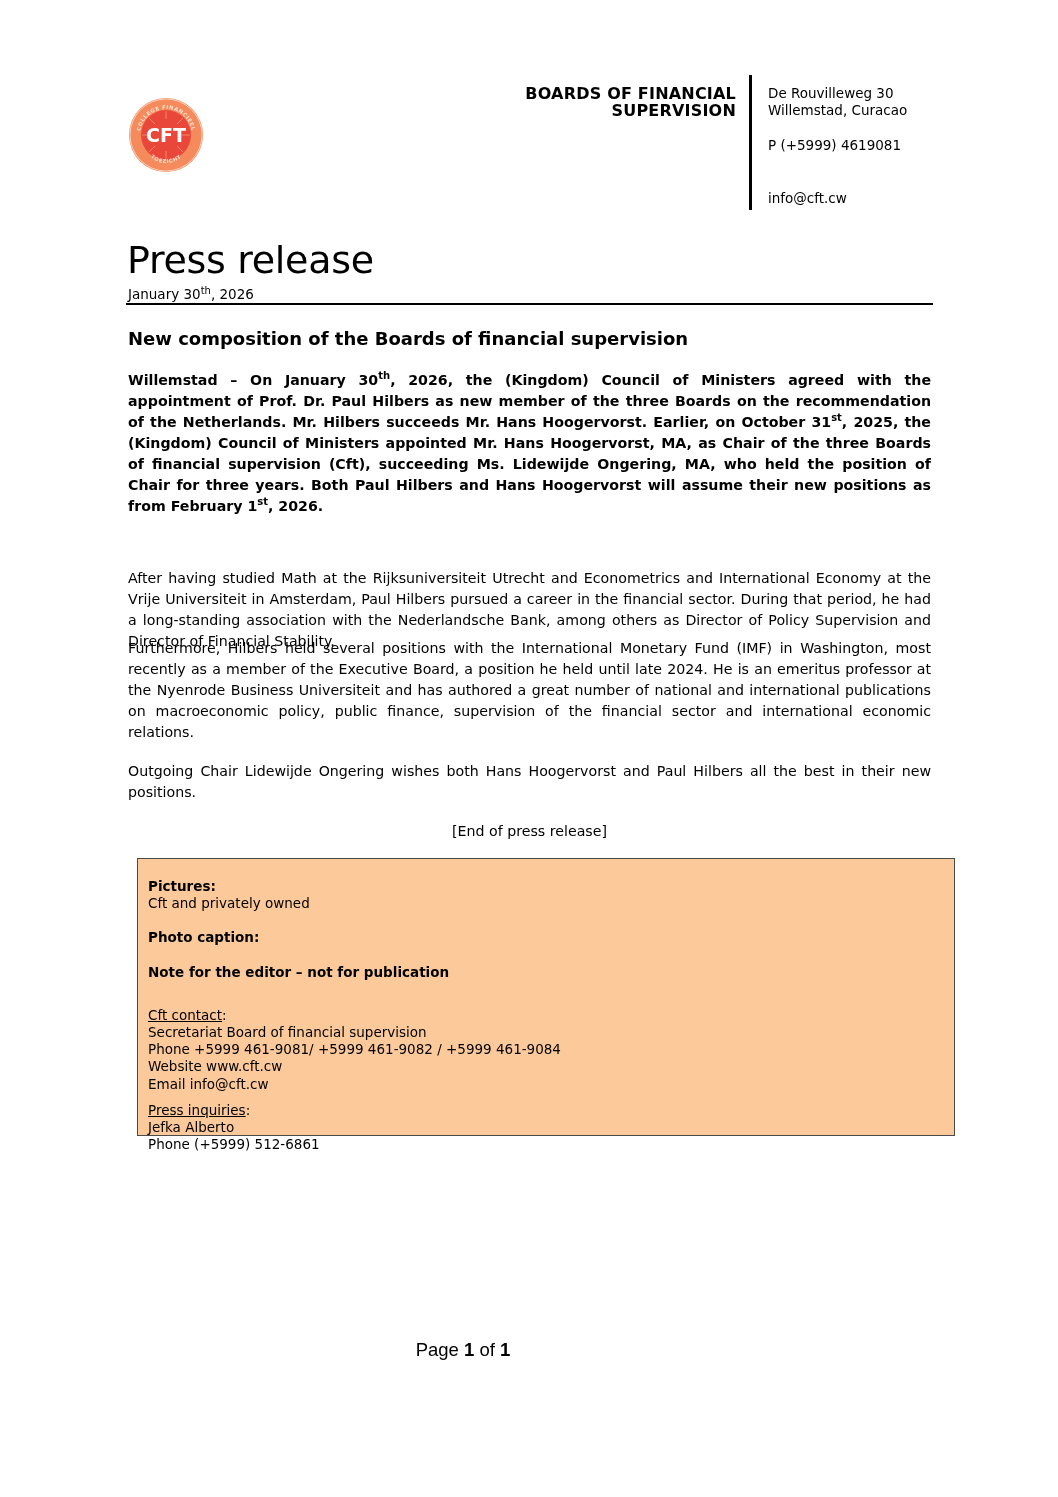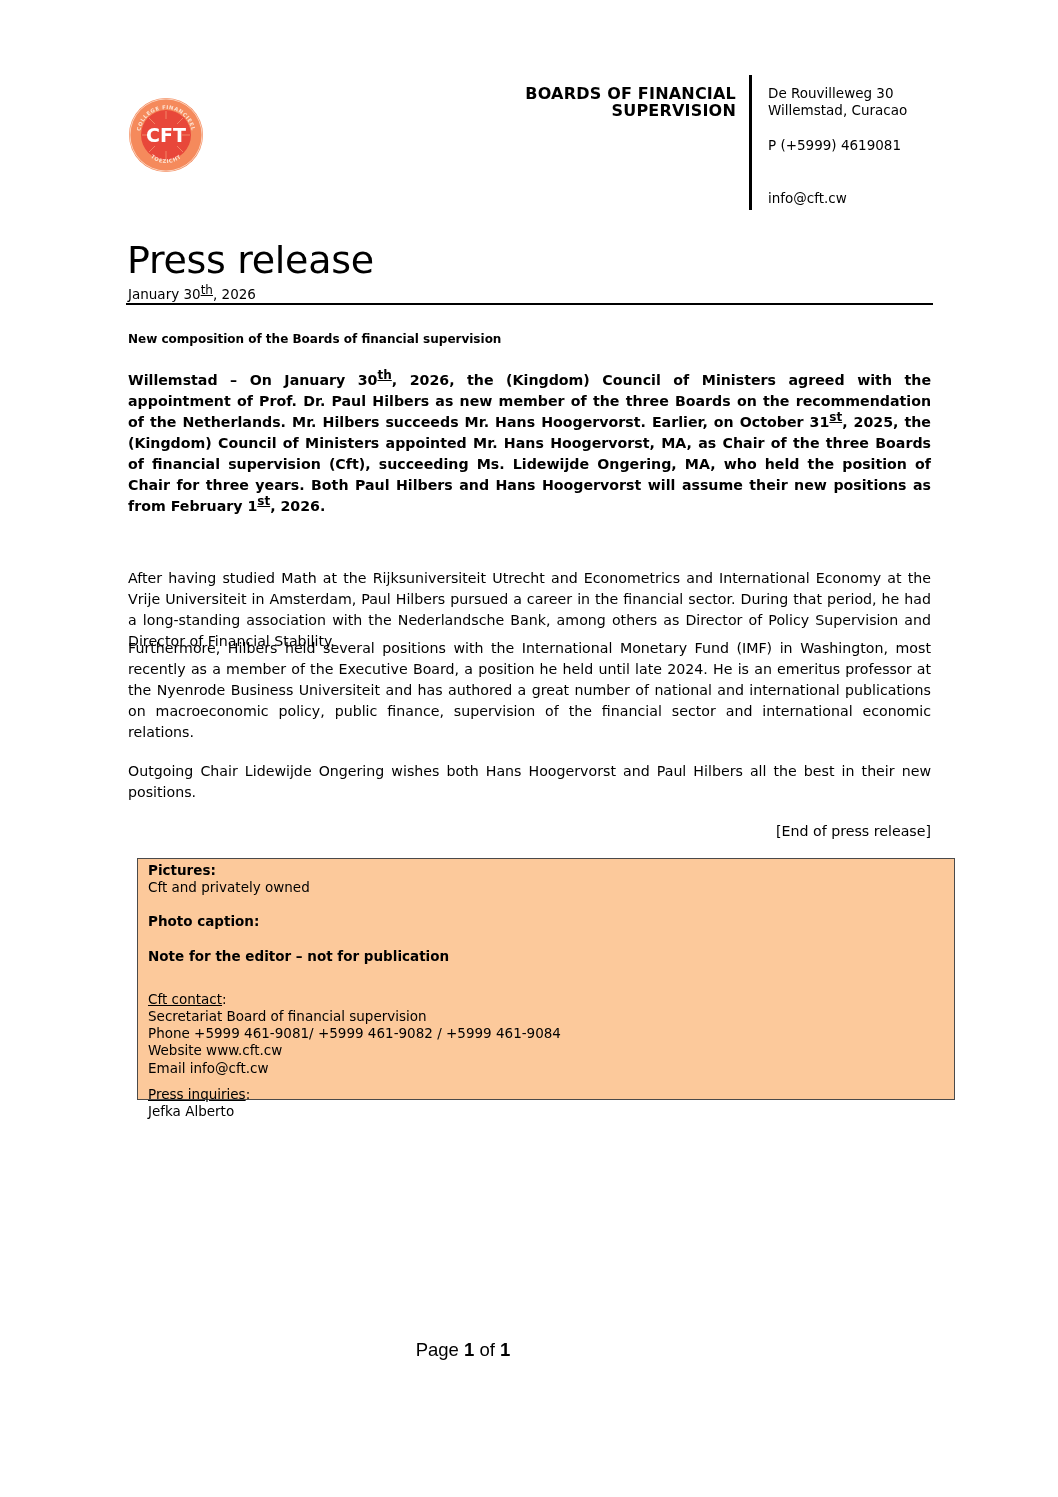--- a/index.html
+++ b/index.html
@@ -14,38 +14,38 @@
   .v-divider { position: absolute; left: 749px; top: 75px; width: 3px; height: 135px; background: #000; }
   .address { position: absolute; left: 768px; top: 85px; font-size: 13.5px; line-height: 17px; }
   .address .line { display: block; white-space: nowrap; }
   .address .gap1 { height: 18px; }
   .address .gap2 { height: 36px; }
 
   
   .doc-title { position: absolute; left: 127px; top: 240px; font-size: 38px; line-height: 40px;
                font-family: "DejaVu Sans", sans-serif; font-weight: normal; letter-spacing: -0.3px; }
   .doc-date { position: absolute; left: 128px; top: 286px; font-size: 13.5px; line-height: 17px; }
-  .doc-date sup, .para sup, .box sup { font-size: 12px; vertical-align: super; line-height: 0; text-decoration: underline; }
+  .doc-date sup, .para sup, .box sup { font-size: 10px; vertical-align: super; line-height: 0; }
   .h-rule { position: absolute; left: 126px; top: 303px; width: 807px; height: 2px; background: #000; }
 
-  .headline { position: absolute; left: 128px; top: 327px; font-size: 12px; font-weight: bold; line-height: 24px; }
+  .headline { position: absolute; left: 128px; top: 327px; font-size: 18px; font-weight: bold; line-height: 24px; }
 
   
   .para { position: absolute; left: 128px; width: 803px; font-size: 14.2px; line-height: 21px;
           text-align: justify; }
   .para.lead { font-weight: bold; top: 370px; }
   .para.p1 { top: 536px; margin-top: 32px; }
   .para.p2 { top: 638px; }
   .para.p3 { top: 761px; }
-  .para.end { top: 821px; text-align: right; }
+  .para.end { top: 821px; text-align: center; }
 
   
-  .box { position: absolute; left: 137px; top: 858px; width: 818px; height: 242px;
+  .box { position: absolute; left: 137px; top: 858px; width: 818px; height: 278px;
          background: #fcc99b; border: 1.5px solid #4a4a4a; box-sizing: border-box;
-         padding: 3px 10px 0 10px; font-size: 13.5px; line-height: 17.2px; }
+         padding: 19px 10px 0 10px; font-size: 13.5px; line-height: 17.2px; }
   .box .blk { display: block; }
   .box .lbl { font-weight: bold; }
   .box .u { text-decoration: underline; }
   .box .sp { height: 17px; }
   .box .sp-sm { height: 9px; }
 
   
   .page-num { position: absolute; left: 0; width: 926px; top: 1338px; text-align: center;
               font-size: 18.5px; line-height: 24px; font-family: "Liberation Sans", sans-serif; }
   .page-num b { font-weight: bold; }
@@ -121,17 +121,18 @@
     <div class="sp"></div>
     <div class="sp-sm"></div>
     <span class="blk"><span class="u">Cft contact</span><span>:</span></span>
     <span class="blk">Secretariat Board of financial supervision</span>
     <span class="blk">Phone +5999 461-9081/ +5999 461-9082 / +5999 461-9084</span>
     <span class="blk">Website www.cft.cw</span>
     <span class="blk">Email info@cft.cw</span>
     <div class="sp-sm"></div>
     <span class="blk"><span class="u">Press inquiries</span><span>:</span></span>
     <span class="blk">Jefka Alberto</span>
+    <span class="blk">Phone (+5999) 512-6861</span>
   </div>
 
   <div class="page-num"><span>Page </span><b>1</b><span> of </span><b>1</b></div>
 
 </div>
 
 </body></html>

